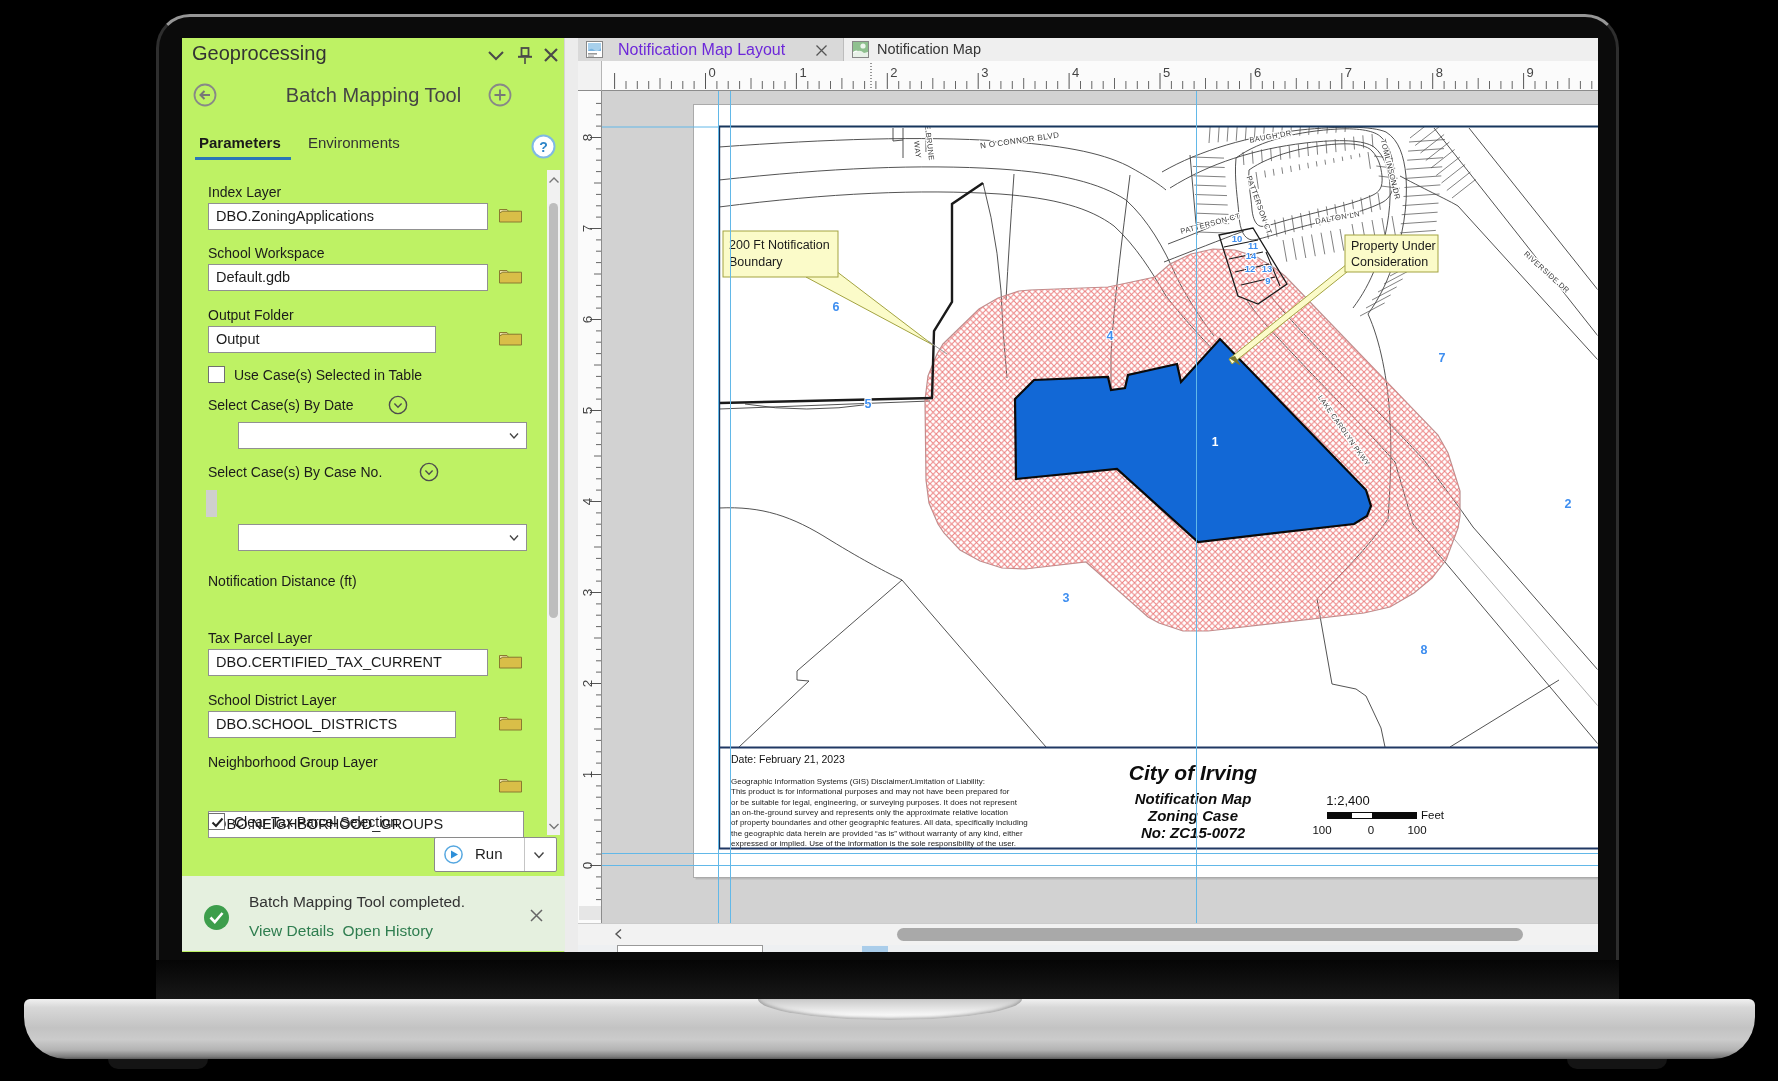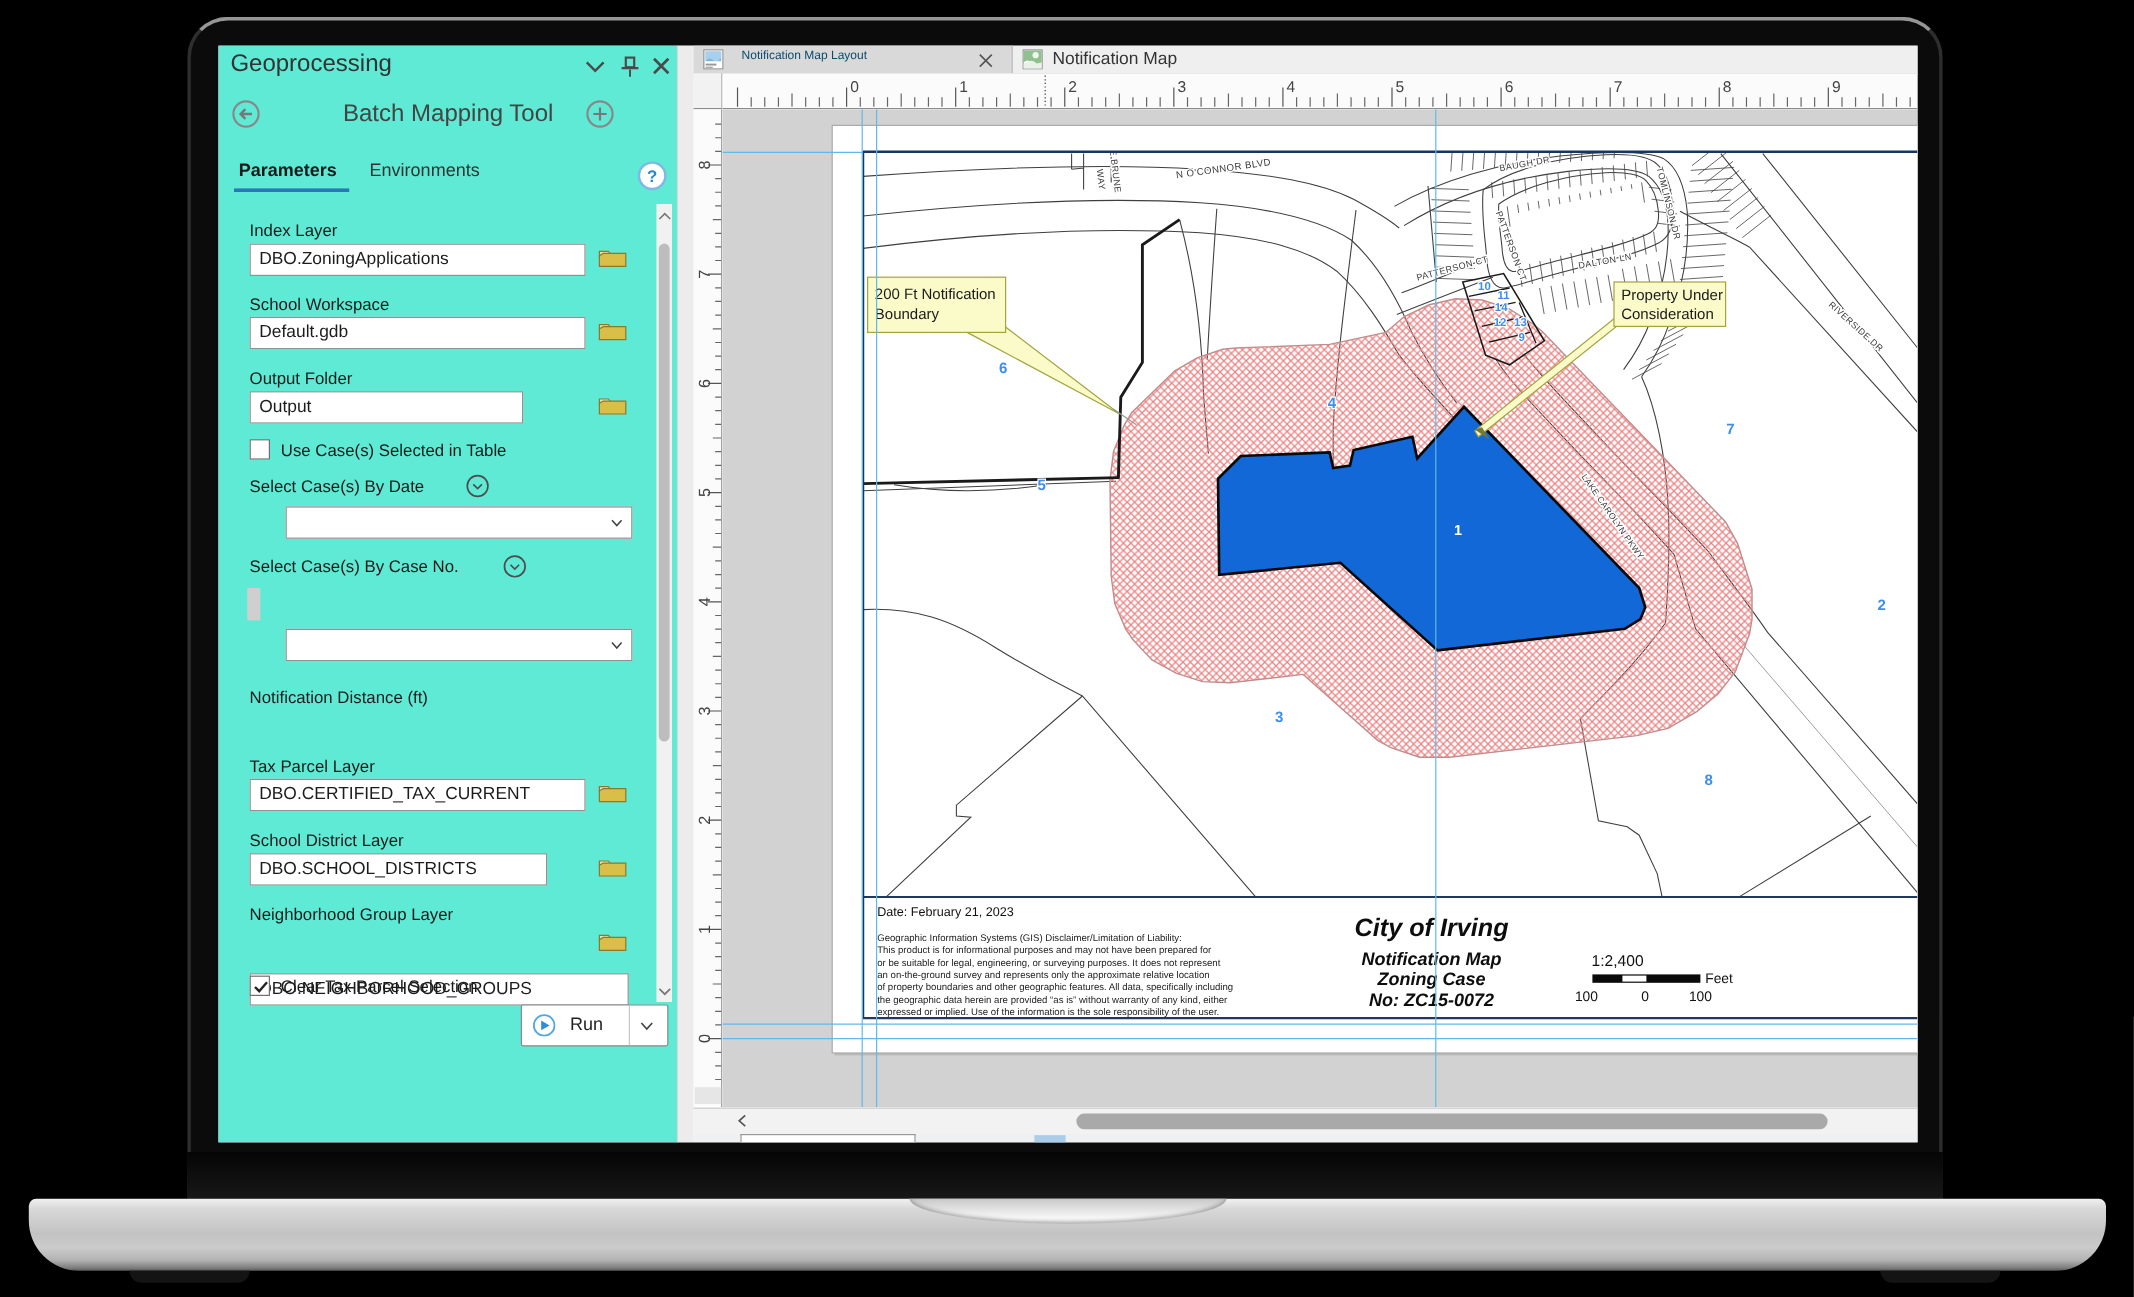--- a/index.html
+++ b/index.html
@@ -5,21 +5,21 @@
 .lbl{position:absolute;font-size:14px;color:#1b1b1b;white-space:nowrap}
 .inp{position:absolute;height:27px;background:#fff;border:1px solid #919191;box-sizing:border-box;font-size:14.5px;color:#1c1c1c;padding:4px 0 0 7px;white-space:nowrap;overflow:hidden}
 .cb{position:absolute;width:17px;height:17px;background:#fff;border:1px solid #707070;box-sizing:border-box}
 </style></head>
 <body>
 
 <div style="position:absolute;left:156px;top:14px;width:1463px;height:985px;background:#0b0b0b;border-radius:34px 34px 0 0;border-top:3px solid #969696;border-left:3px solid #2e2e2e;border-right:3px solid #2e2e2e;box-sizing:border-box"></div>
 <div style="position:absolute;left:156px;top:960px;width:1463px;height:39px;background:linear-gradient(180deg,#050505,#181818)"></div>
 
 <div style="position:absolute;left:182px;top:38px;width:1416px;height:914px;background:#fbfbfb;overflow:hidden">
-  <div style="position:absolute;left:0;top:0;width:383px;height:914px;background:#5eead4;border-right:1px solid #d5d5d5;box-sizing:border-box">
+  <div style="position:absolute;left:0;top:0;width:383px;height:914px;background:#bef264;border-right:1px solid #d5d5d5;box-sizing:border-box">
 <div style="position:absolute;left:10px;top:4px;font-size:20px;color:#333">Geoprocessing</div>
 <svg style="position:absolute;left:303px;top:8px" width="78" height="20" viewBox="0 0 78 20">
 <path d="M4,6 L11,13 L18,6" stroke="#4a4a4a" stroke-width="2" fill="none"></path>
 <rect x="36.5" y="2" width="7" height="8" fill="none" stroke="#4a4a4a" stroke-width="1.8"></rect>
 <line x1="33" y1="10.8" x2="47" y2="10.8" stroke="#4a4a4a" stroke-width="2"></line>
 <line x1="40" y1="12" x2="40" y2="18" stroke="#4a4a4a" stroke-width="1.6"></line>
 <path d="M60,3 L72,15 M72,3 L60,15" stroke="#4a4a4a" stroke-width="2.2" fill="none"></path>
 </svg>
 <svg style="position:absolute;left:11px;top:45px" width="24" height="24" viewBox="0 0 24 24">
         <circle cx="12" cy="12" r="10.5" fill="none" stroke="#888" stroke-width="1.8"></circle>
@@ -105,41 +105,53 @@
 <svg style="position:absolute;left:9px;top:7px" width="19" height="19" viewBox="0 0 19 19">
           <circle cx="9.5" cy="9.5" r="8.6" fill="#fff" stroke="#55a7e0" stroke-width="1.5"></circle>
           <path d="M7,5.5 L14,9.5 L7,13.5 Z" fill="#2e8fd8"></path>
         </svg>
 <div style="position:absolute;left:40px;top:7px;font-size:15px;color:#222">Run</div>
 <div style="position:absolute;left:89px;top:0;width:1px;height:33px;background:#c5c5c5"></div>
 <svg style="position:absolute;left:98px;top:13px" width="12" height="9" viewBox="0 0 12 9">
           <path d="M1.5,1.5 L6,6.5 L10.5,1.5" stroke="#444" stroke-width="1.4" fill="none"></path>
         </svg>
 </div>
+<div style="position:absolute;left:0;top:838px;width:383px;height:75px;background:#e5f0df">
+<svg style="position:absolute;left:21px;top:66px" width="0" height="0"></svg>
+<svg style="position:absolute;left:21px;top:28px" width="27" height="27" viewBox="0 0 27 27">
+          <circle cx="13.5" cy="13.5" r="12.5" fill="#3d9e4c"></circle>
+          <path d="M7.5,13.5 L11.8,18 L19.5,9" stroke="#fff" stroke-width="2.6" fill="none"></path>
+        </svg>
+<div style="position:absolute;left:67px;top:17px;font-size:15.5px;color:#333">Batch Mapping Tool completed.</div>
+<div style="position:absolute;left:67px;top:46px;font-size:15.5px;color:#2e7d4f">View Details&nbsp;&nbsp;Open History</div>
+<svg style="position:absolute;left:347px;top:32px" width="15" height="15" viewBox="0 0 15 15">
+          <path d="M2,2 L13,13 M13,2 L2,13" stroke="#666" stroke-width="1.5" fill="none"></path>
+        </svg>
+</div>
 <div style="position:absolute;left:365px;top:132px;width:13px;height:665px;background:#f1f1f1"></div>
 <div style="position:absolute;left:367px;top:165px;width:9px;height:415px;background:#bdbdbd;border-radius:5px"></div>
 <svg style="position:absolute;left:366px;top:138px" width="12" height="9" viewBox="0 0 12 9">
         <path d="M1.5,6.5 L6,2 L10.5,6.5" stroke="#777" stroke-width="1.4" fill="none"></path>
       </svg>
 <svg style="position:absolute;left:366px;top:784px" width="12" height="9" viewBox="0 0 12 9">
         <path d="M1.5,2 L6,6.5 L10.5,2" stroke="#777" stroke-width="1.4" fill="none"></path>
       </svg>
   </div>
   <div style="position:absolute;left:383px;top:0;width:13px;height:914px;background:#ececec"></div>
 
 <div style="position:absolute;left:396px;top:0;width:1020px;height:23px;background:#efefef;border-bottom:1px solid #c8c8c8"></div>
 <div style="position:absolute;left:396px;top:0;width:265px;height:23px;background:#d9d9d9;border-right:1px solid #bdbdbd"></div>
 <div style="position:absolute;left:404px;top:3px"><svg width="17" height="17" viewBox="0 0 17 17">
         <rect x="0.5" y="0.5" width="16" height="16" fill="#fff" stroke="#888"></rect>
         <rect x="2" y="2" width="13" height="8" fill="#7ab4e0"></rect>
         <path d="M2,10 q3,-4 6,-1 q4,3 7,-2 l0,-5 l-13,0 z" fill="#a8d0ec"></path>
         <rect x="2" y="12" width="9" height="1.6" fill="#999"></rect>
         <rect x="2" y="14.5" width="6" height="1.2" fill="#aaa"></rect>
       </svg></div>
-<div style="position:absolute;left:436px;top:3px;font-size:10px;color:#0c4a6e">Notification Map Layout</div>
+<div style="position:absolute;left:436px;top:3px;font-size:16px;color:#6d28d9">Notification Map Layout</div>
 <svg style="position:absolute;left:633px;top:6px" width="13" height="13" viewBox="0 0 13 13">
       <path d="M1.5,1.5 L11.5,11.5 M11.5,1.5 L1.5,11.5" stroke="#555" stroke-width="1.3" fill="none"></path>
     </svg>
 <div style="position:absolute;left:670px;top:3px"><svg width="17" height="17" viewBox="0 0 17 17">
         <rect x="0.5" y="0.5" width="16" height="16" fill="#fff" stroke="#888"></rect>
         <path d="M1,1 h15 v10 q-4,3 -8,0 q-4,-3 -7,0 z" fill="#8fc08f"></path>
         <path d="M4,11 q4,-3 8,1 l4,-1 v5 h-15 v-4 z" fill="#e9f2e9"></path>
         <circle cx="11" cy="5" r="2.6" fill="#fff" opacity="0.85"></circle>
       </svg></div>
 <div style="position:absolute;left:695px;top:3px;font-size:14.5px;color:#333">Notification Map</div>

